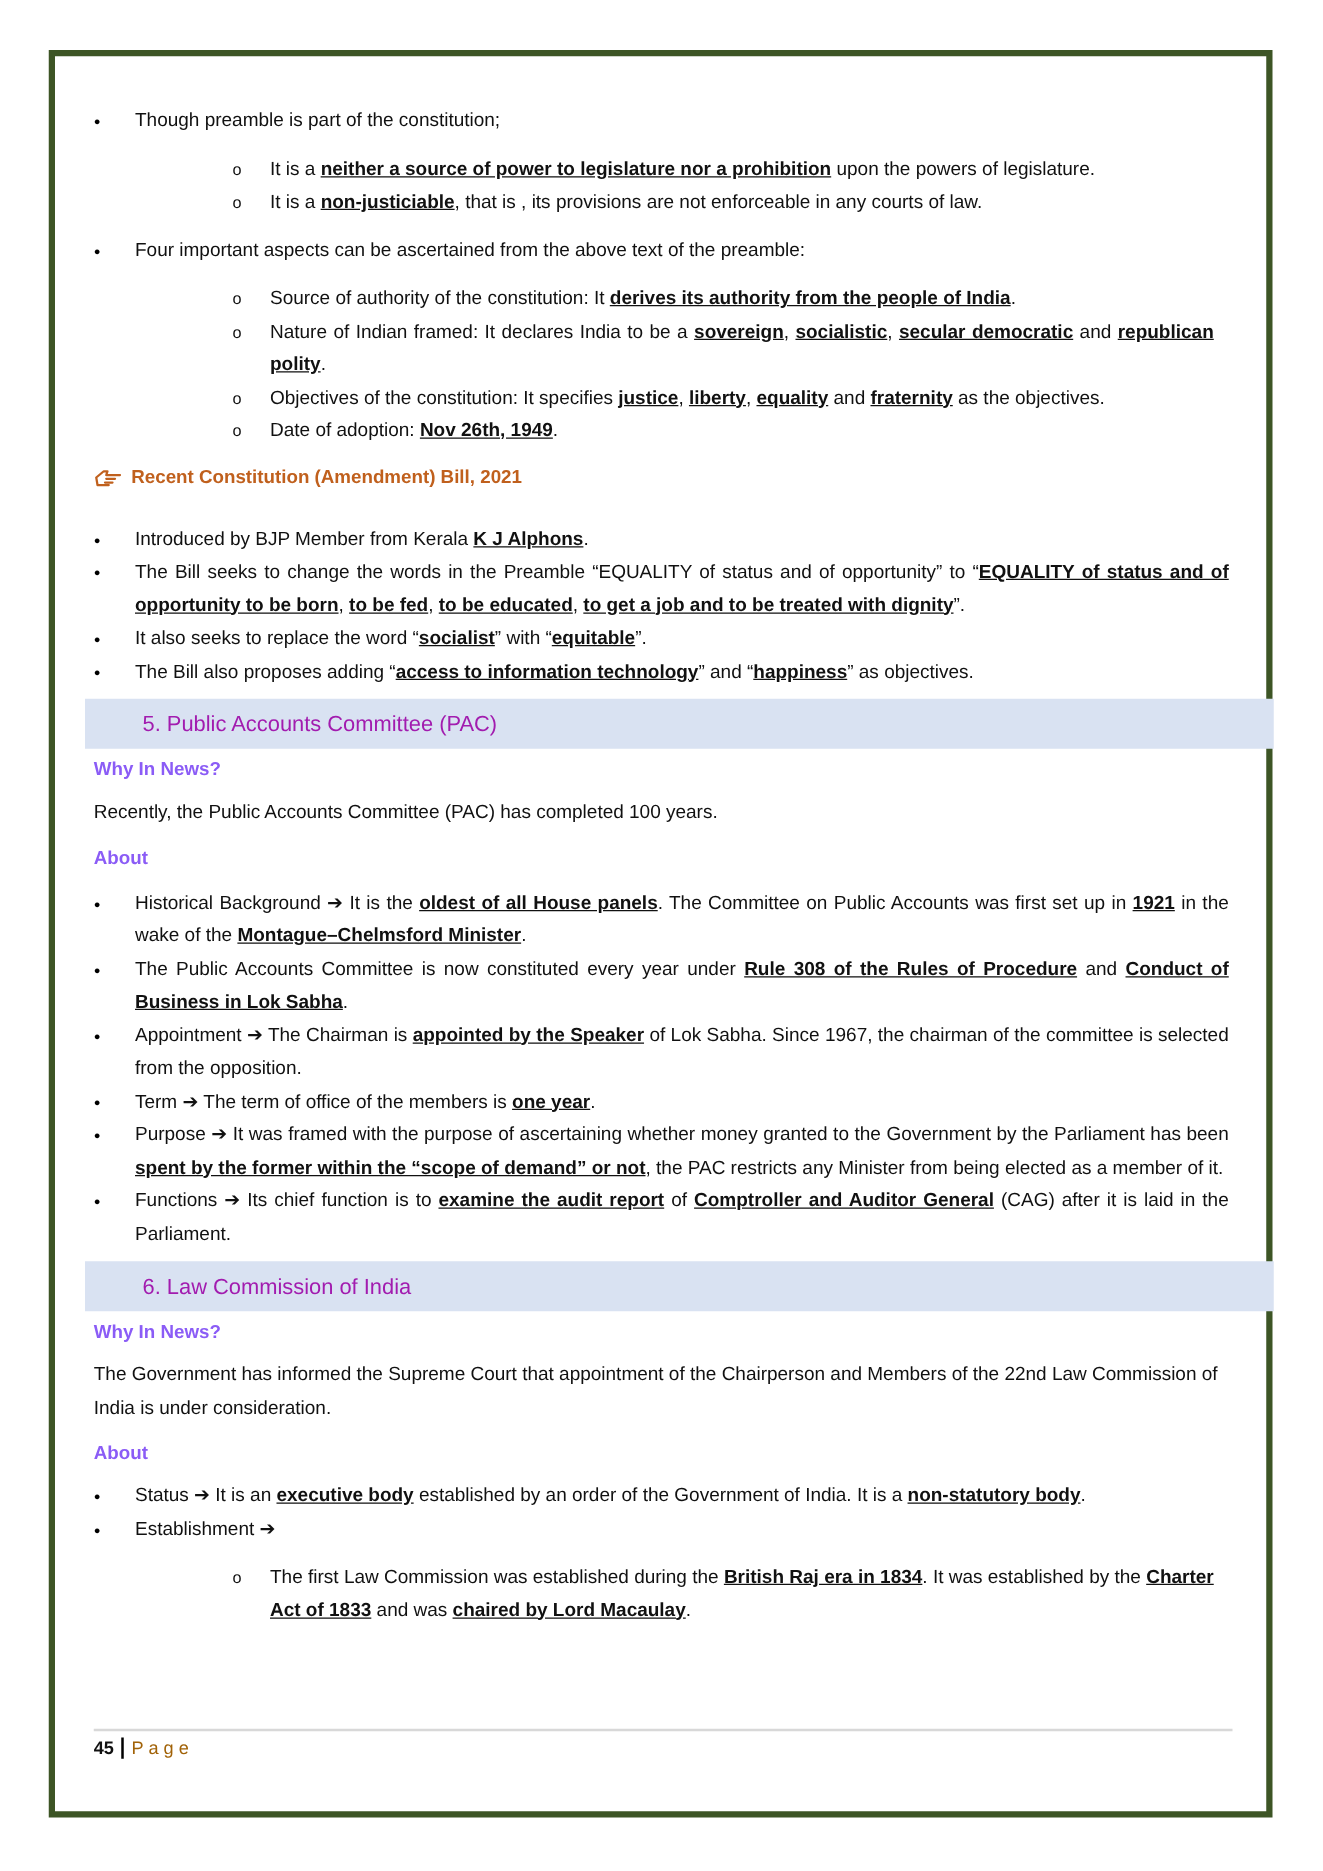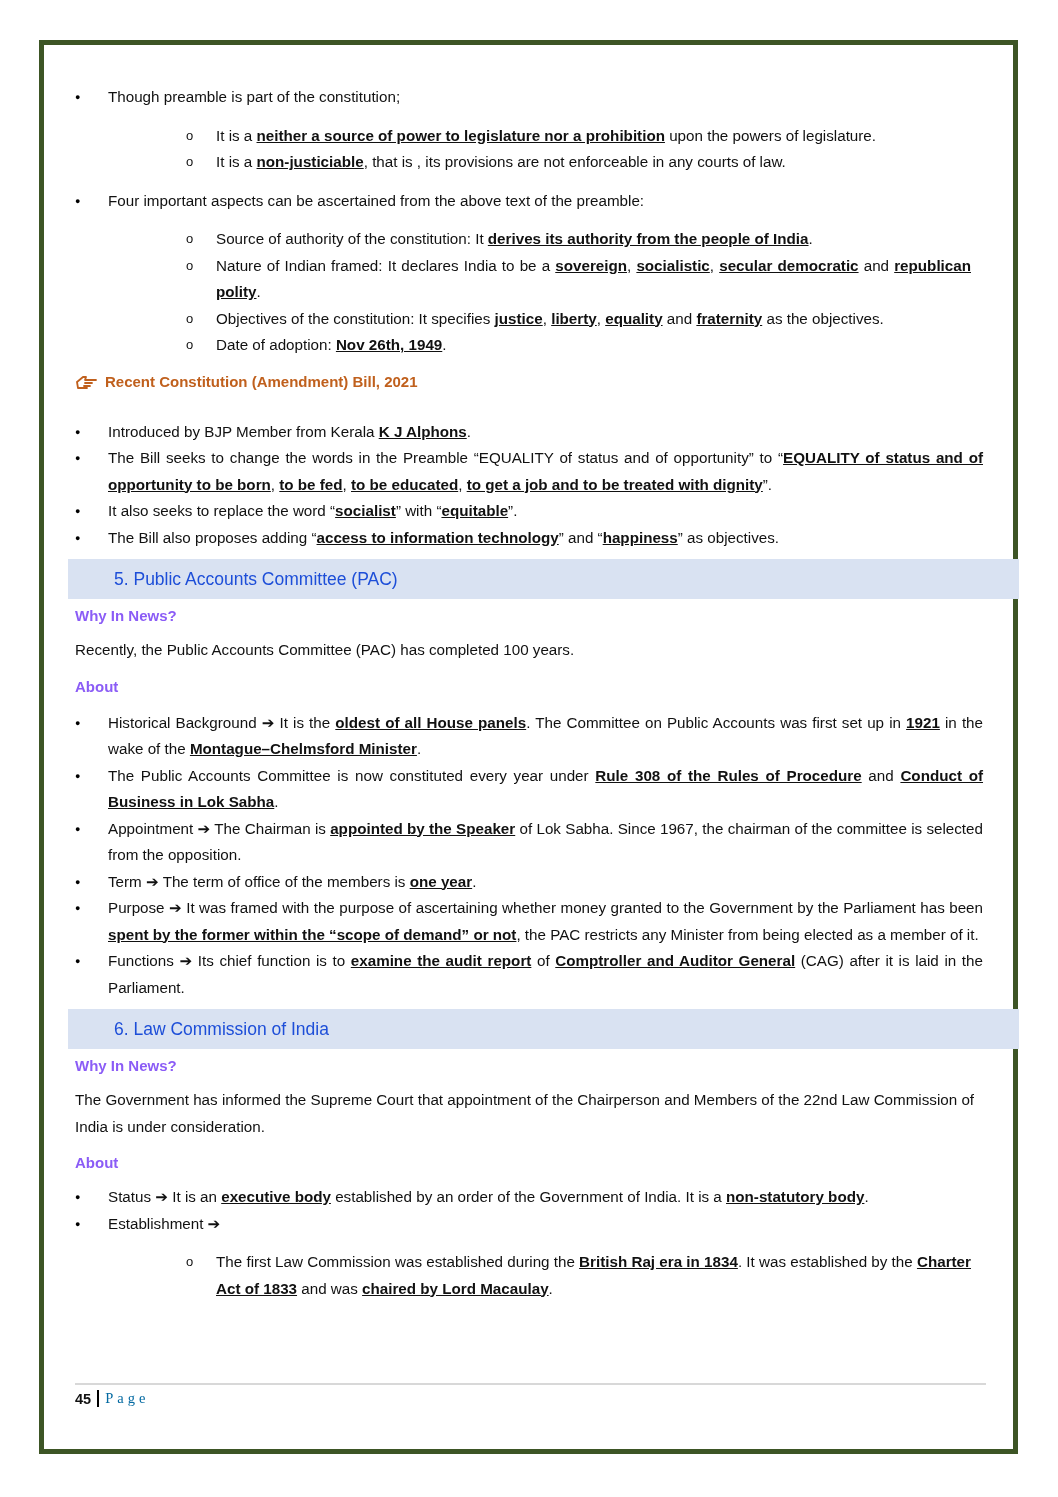--- a/index.html
+++ b/index.html
@@ -11,29 +11,29 @@
   ul.l1 { list-style: none; margin: 0; padding: 0; }
   ul.l1 > li { position: relative; padding-left: 33px; line-height: 26.5px; text-align: justify; }
   ul.l1 > li::before { content: "●"; position: absolute; left: 0; top: 0; font-size: 9px; color: #000; }
   ul.l2 { list-style: none; margin: 12px; padding: 0; }
   ul.l2 > li { position: relative; padding-left: 96px; line-height: 26.5px; text-align: justify; }
   ul.l2 > li::before { content: "o"; position: absolute; left: 66px; top: 0; font-size: 13px; }
   b.u { font-weight: bold; text-decoration: underline; }
   .subhead { color: #c0601d; font-weight: bold; font-size: 15px; margin: 14px 0 28px 0; display: flex; align-items: flex-start; }
   .hand-icon { width: 24px; height: 18px; margin-right: 6px; display: inline-block; }
   .section-bar { position: relative; margin-left: -7px; width: 951px; height: 40px; background: #d9e2f2;
-                 display: flex; align-items: center; font-size: 17.5px; font-weight: normal; color: #1d4ed8; }
+                 display: flex; align-items: center; font-size: 17.5px; font-weight: normal; color: #a21caf; }
   .section-bar span { padding-left: 46px; }
   .blue-head { color: #8b5cf6; font-weight: bold; font-size: 15px; line-height: 34px; }
   .para { line-height: 26.5px; margin: 4px 0 6px 0; }
   .footer-rule { position: absolute; left: 75px; top: 1383px; width: 911px; height: 2px; background: #d8d8d8; }
   .footer { position: absolute; left: 75px; top: 1390px; font-size: 14.5px; display: flex; align-items: center; }
   .footer .num { font-weight: bold; }
   .footer .sep { display: inline-block; width: 2px; height: 17px; background: #000; margin: 0 6px; }
-  .footer .pg { color: #0369a1; letter-spacing: 4px; font-family: Liberation Serif, serif; }
+  .footer .pg { color: #a16207; letter-spacing: 4px; }
   .gap-s { height: 8px; }
 </style>
 </head>
 <body>
 
 <div class="page-border"></div>
 
 <div class="content">
 
   <ul class="l1">

